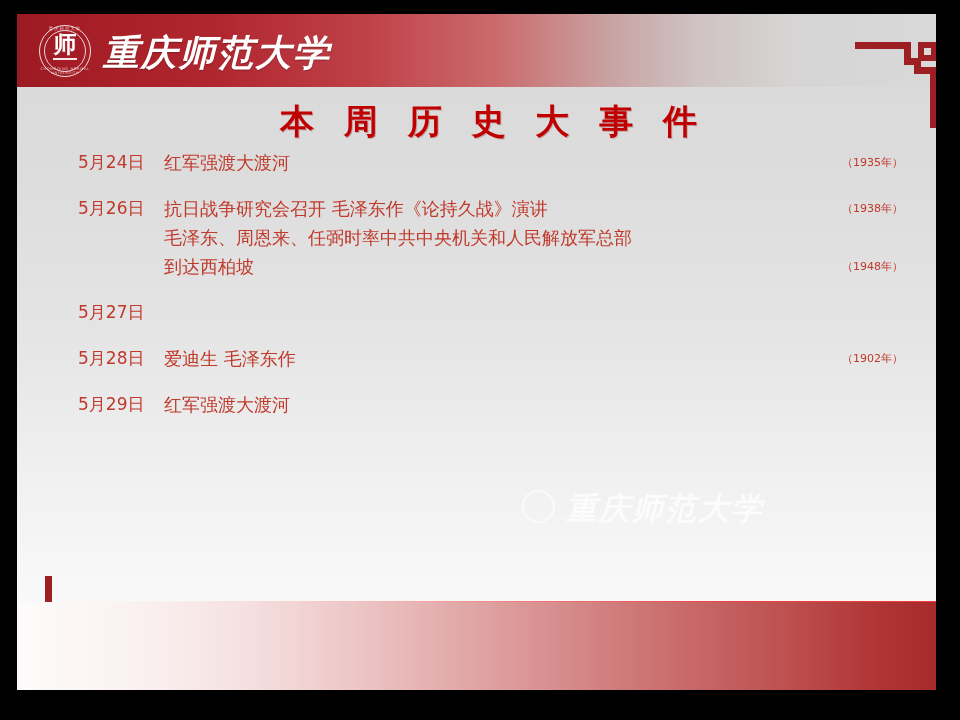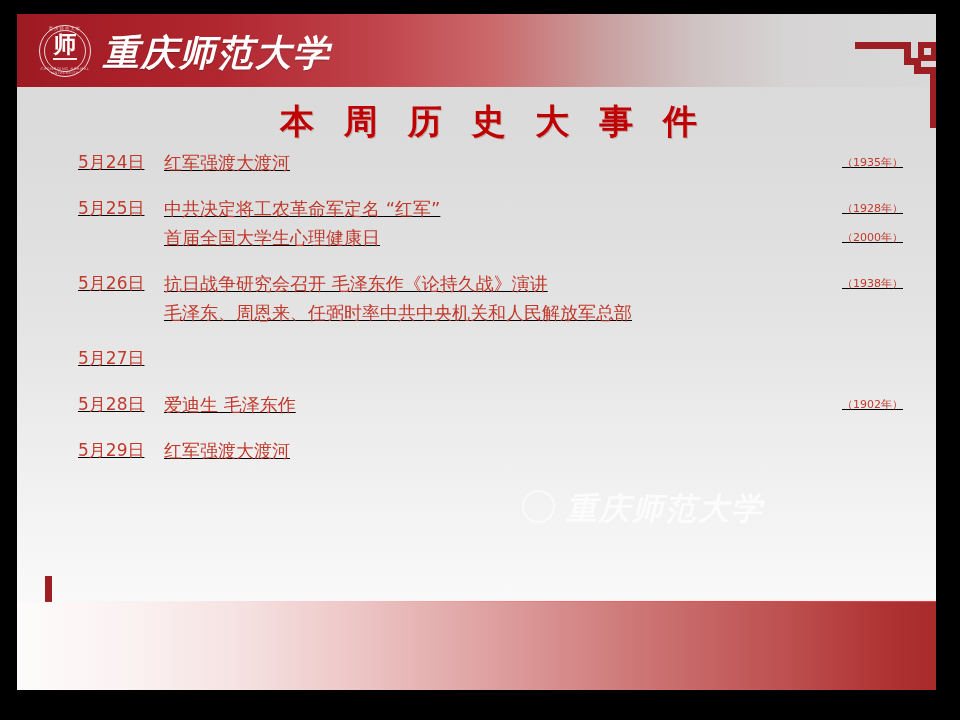--- a/index.html
+++ b/index.html
@@ -182,21 +182,20 @@
     left: 0;
     top: 134px;
     width: 100%;
   }
   .event-row {
     position: relative;
     display: flex;
     align-items: flex-start;
     padding: 0 0 0 61px;
     margin-bottom: 17px;
-    text-decoration: underline;
   }
   .event-date {
     flex: 0 0 auto;
     width: 86px;
     font-size: 17px;
     line-height: 29px;
     color: #c0392b;
     white-space: nowrap;
     font-family: "DejaVu Sans", "Liberation Sans", sans-serif;
   }
@@ -341,43 +340,34 @@
         <div class="event-row">
           <div class="event-date">5月24日</div>
           <div class="event-lines">
             <div class="event-line">
               <div class="event-text">红军强渡大渡河</div>
               <div class="event-year">（1935年）</div>
             </div>
           </div>
         </div>
         <div class="event-row">
-          <div class="event-date">5月25日</div>
-          <div class="event-lines">
-            <div class="event-line">
-              <div class="event-text">中共决定将工农革命军定名 “红军”</div>
-              <div class="event-year">（1928年）</div>
-            </div>
-            <div class="event-line">
-              <div class="event-text">首届全国大学生心理健康日</div>
-              <div class="event-year">（2000年）</div>
-            </div>
-          </div>
-        </div>
-        <div class="event-row">
           <div class="event-date">5月26日</div>
           <div class="event-lines">
             <div class="event-line">
               <div class="event-text">抗日战争研究会召开  毛泽东作《论持久战》演讲</div>
               <div class="event-year">（1938年）</div>
             </div>
             <div class="event-line">
               <div class="event-text">毛泽东、周恩来、任弼时率中共中央机关和人民解放军总部</div>
               <div class="event-year blank"></div>
             </div>
+            <div class="event-line">
+              <div class="event-text">到达西柏坡</div>
+              <div class="event-year">（1948年）</div>
+            </div>
           </div>
         </div>
         <div class="event-row">
           <div class="event-date">5月27日</div>
         </div>
         <div class="event-row">
           <div class="event-date">5月28日</div>
           <div class="event-lines">
             <div class="event-line">
               <div class="event-text">爱迪生 毛泽东作</div>

